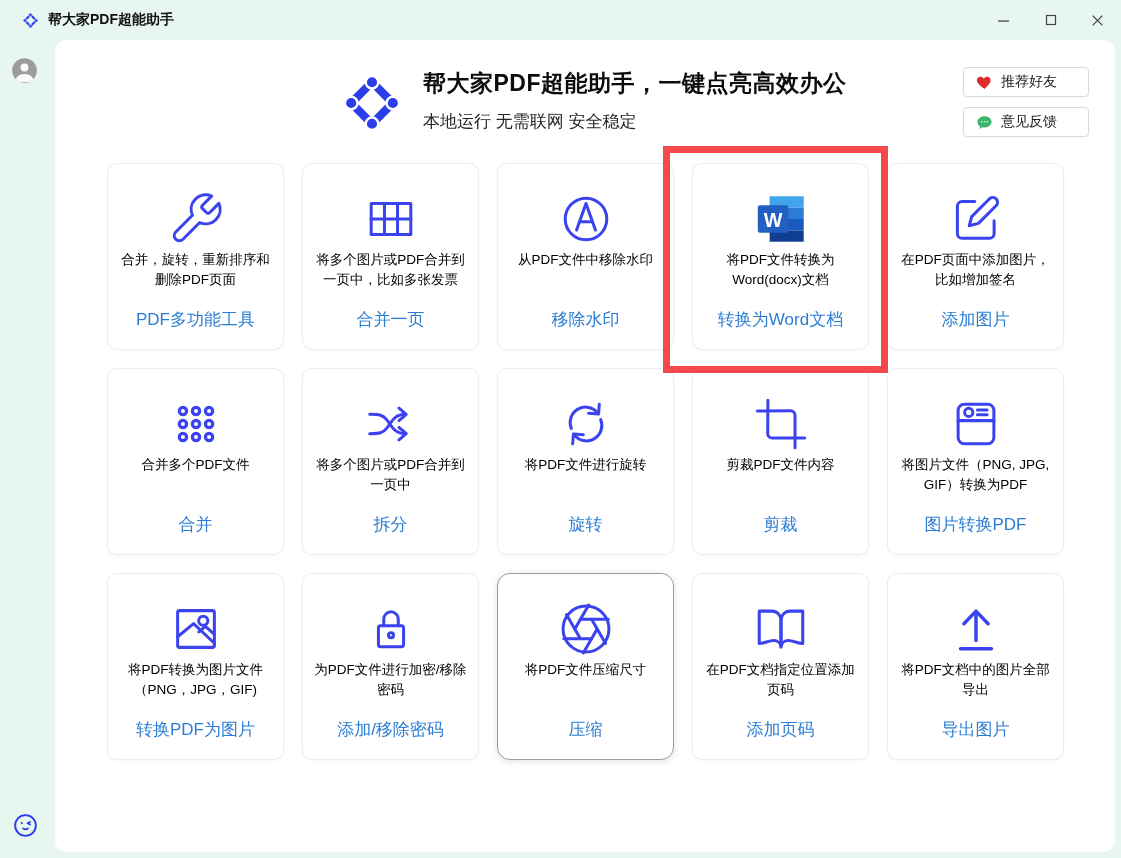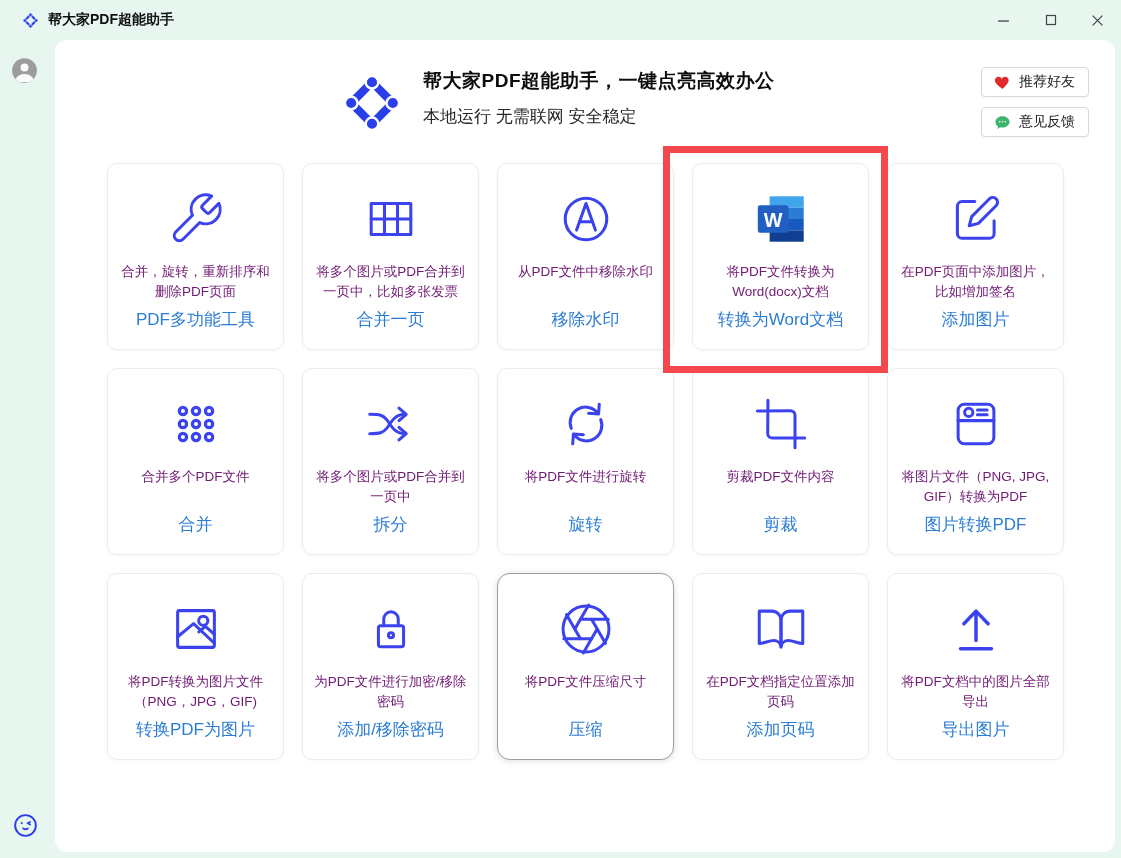--- a/index.html
+++ b/index.html
@@ -23,25 +23,25 @@
   .avatar { position:absolute; left:11px; top:57px; width:27px; height:27px; cursor:pointer; }
   .smiley { position:absolute; left:12px; top:812px; width:27px; height:27px; cursor:pointer; }
   
   .panel {
     position:absolute; left:55px; top:40px; width:1060px; height:812px;
     background:#ffffff; border-radius:12px;
   }
   
   .hero { position:absolute; left:288px; top:28px; display:flex; gap:22px; align-items:flex-start; }
   .hero-logo { width:58px; height:58px; margin-top:6px; }
-  .hero-title { font-size:19px; font-weight:700; color:#0d0d0d; letter-spacing:0.5px; }
+  .hero-title { font-size:23px; font-weight:700; color:#0d0d0d; letter-spacing:0.5px; }
   .hero-sub { margin-top:11px; font-size:17px; color:#262626; }
   
   .action-btn {
-    position:absolute; right:26px; width:108px; height:30px;
+    position:absolute; right:26px; width:126px; height:30px;
     background:#fff; border:1px solid #dadada; border-radius:4px;
     display:flex; align-items:center; padding-left:12px; gap:8px;
     font-size:14px; color:#222; cursor:pointer;
     box-shadow:0 1px 2px rgba(0,0,0,0.04);
   }
   .action-btn.first { top:27px; }
   .action-btn.second { top:67px;font-family:Liberation Mono, monospace; }
   .action-btn svg { width:17px; height:17px; flex:0 0 auto; }
   
   .grid {
@@ -51,22 +51,22 @@
   .card {
     background:#fff; border:1px solid #ececec; border-radius:10px;
     box-shadow:0 1px 4px rgba(0,0,0,0.03);
     display:flex; flex-direction:column; align-items:center;
     padding-top:24px; cursor:pointer;
   }
   .card.hover { border-color:#9d9d9d; box-shadow:0 1px 7px rgba(0,0,0,0.13);border-radius:13px; }
   .card-icon { height:62px; width:62px; display:flex; align-items:center; justify-content:center; }
   .card-icon svg { width:58px; height:58px; }
   .card-desc {
-    margin-top:12px; height:42px; padding:0 9px;
-    font-size:13.5px; line-height:20px; color:#701a75; text-align:center;
+    height:42px; padding:0 9px;
+    font-size:13.5px; line-height:20px; color:#000000; text-align:center;
   }
   .card-action {
     margin-top:auto; padding-bottom:18px;
     font-size:17px; color:#2b7dd4; text-align:center;
   }
   
   .highlight-box {
     position:absolute; left:663px; top:146px; width:225px; height:227px;
     border:7px solid #f5484c; pointer-events:none; z-index:50;
   }

